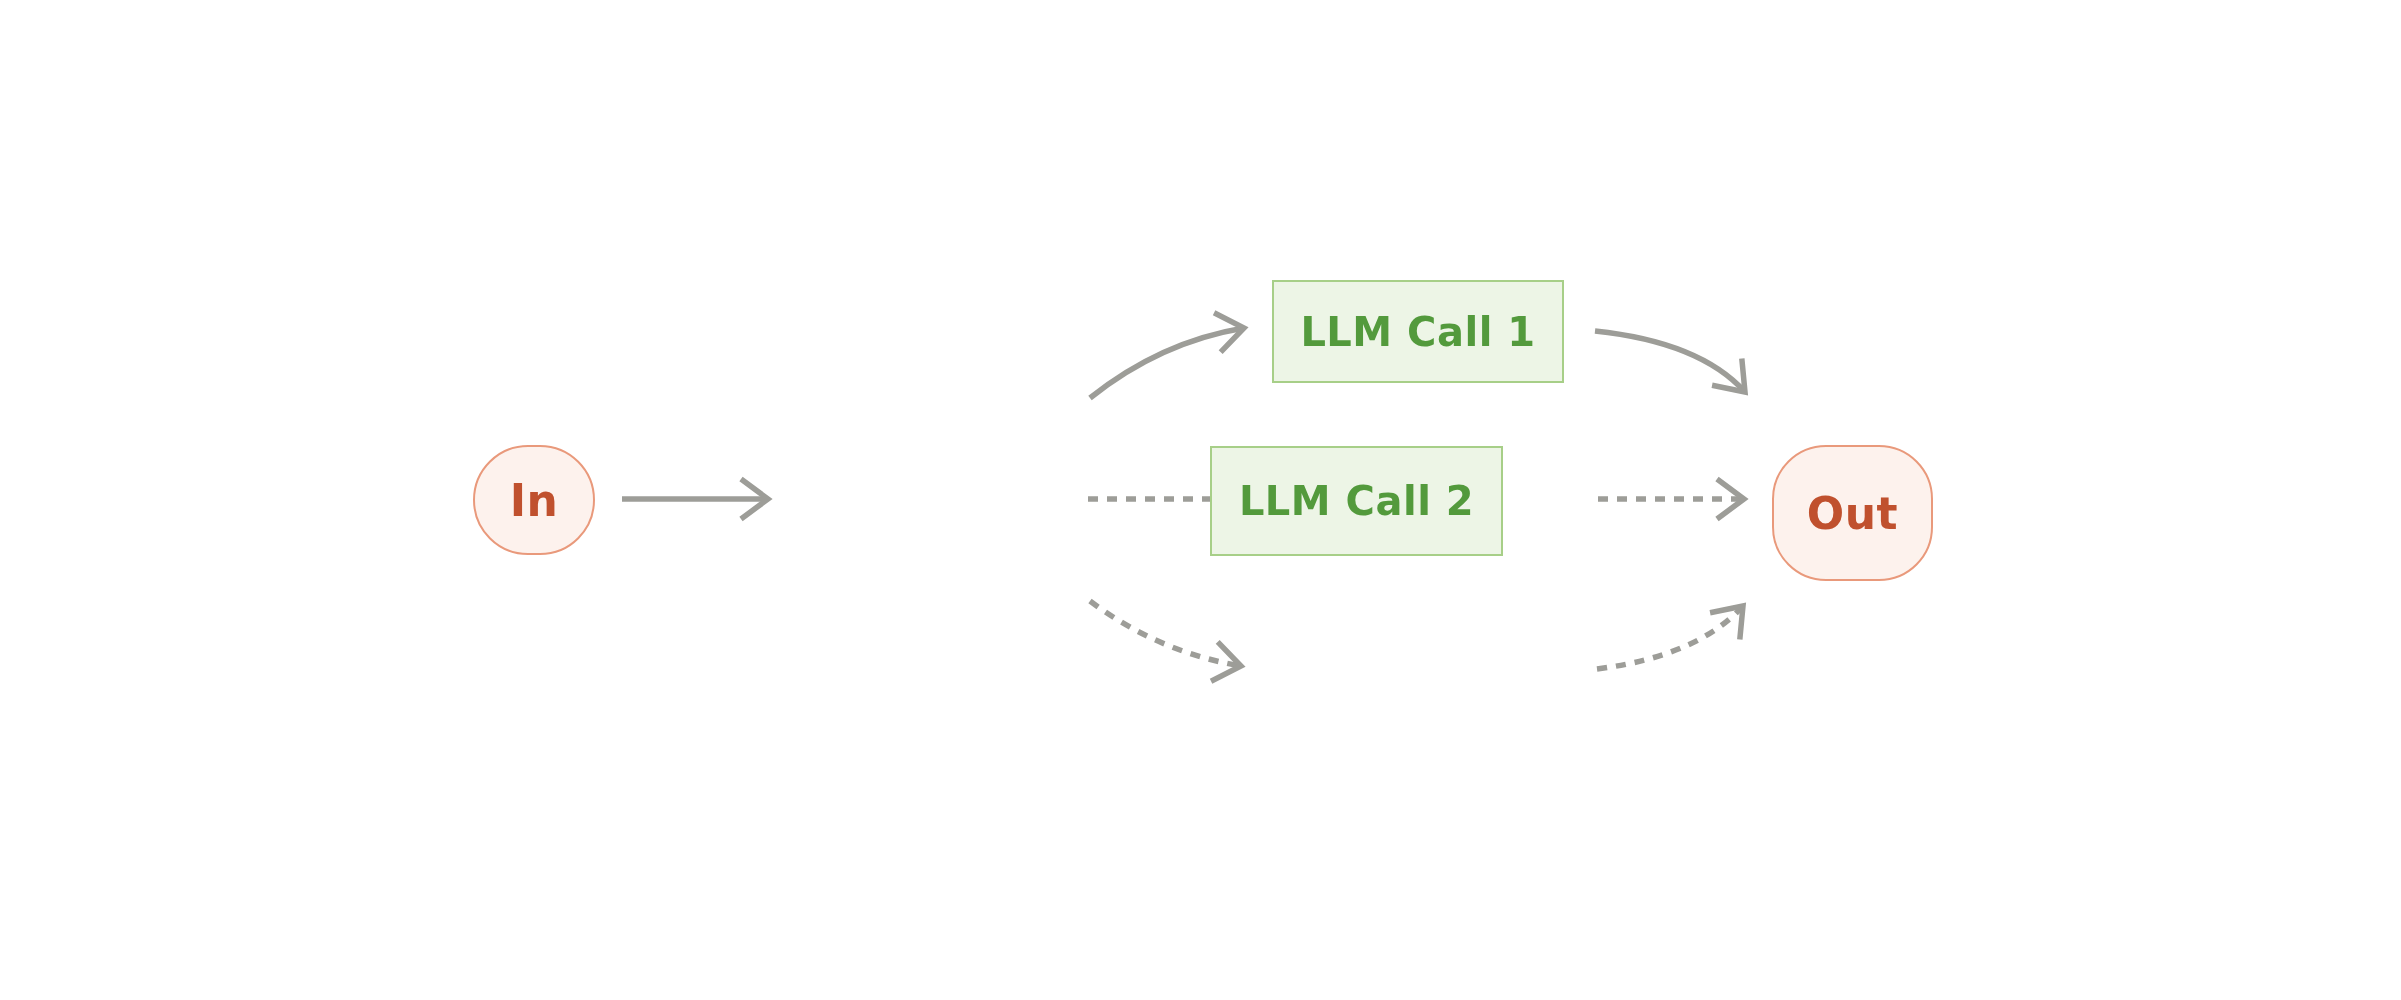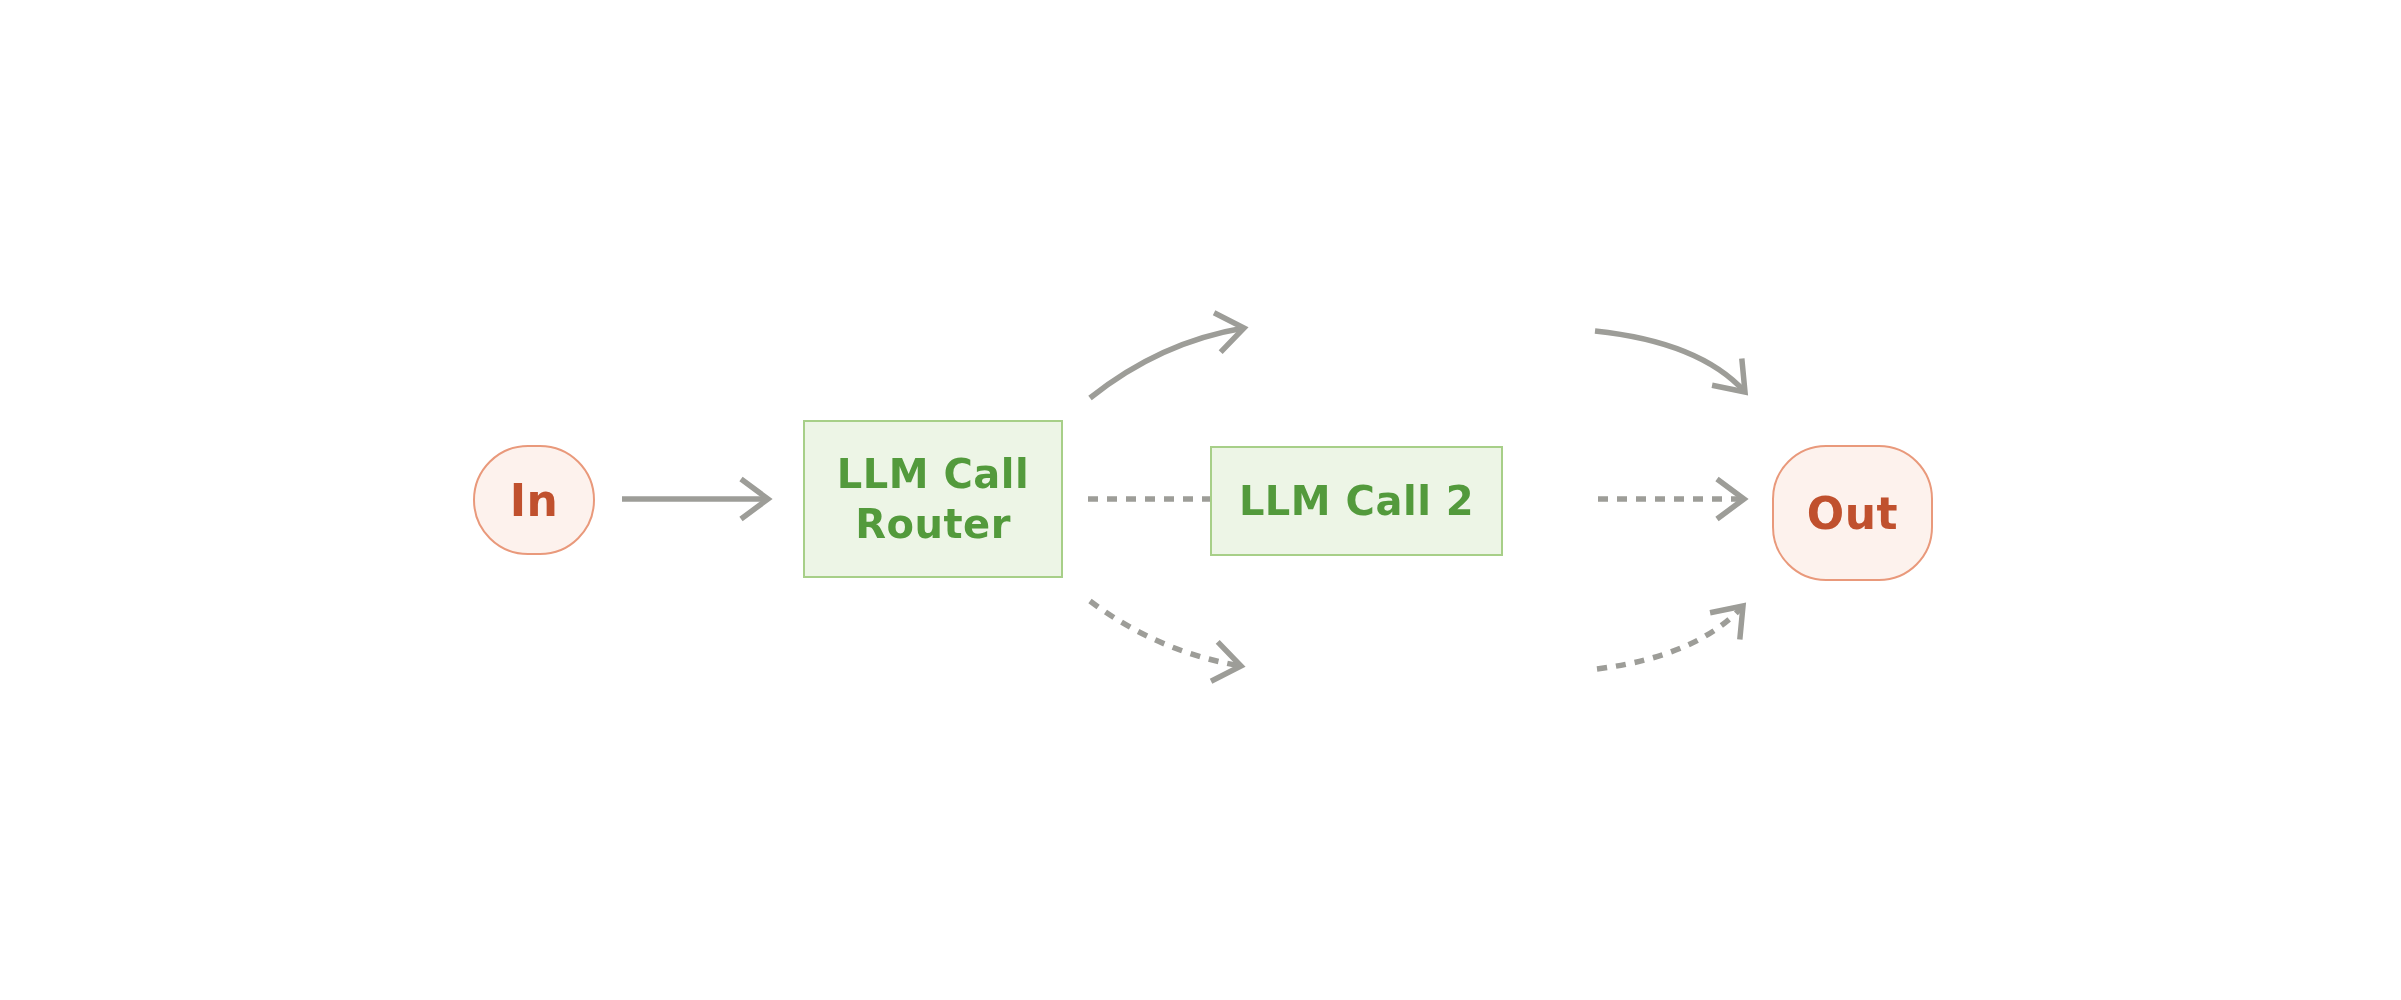--- a/index.html
+++ b/index.html
@@ -84,24 +84,24 @@
     <path class="edge dashed" d="M 1090 601 Q 1158 652 1241 666" marker-end="url(#chev)"></path>
     <path class="edge" d="M 1595 331 Q 1700 342 1745 392" marker-end="url(#chev)"></path>
     <path class="edge dashed" d="M 1598 499 H 1744" marker-end="url(#chev)"></path>
     <path class="edge dashed" d="M 1597 669 Q 1698 656 1743 606" marker-end="url(#chev)"></path>
   </svg>
 
   <div class="node pill node-in">
     <span>In</span>
   </div>
 
-  <div class="node box node-router">
-    <span>LLM Call Router</span>
+
+  <div class="node box node-call1">
+    <span>LLM Call 1</span>
   </div>
-
 
   <div class="node box node-call2">
     <span>LLM Call 2</span>
   </div>
 
 
   <div class="node pill node-out">
     <span>Out</span>
   </div>
 

